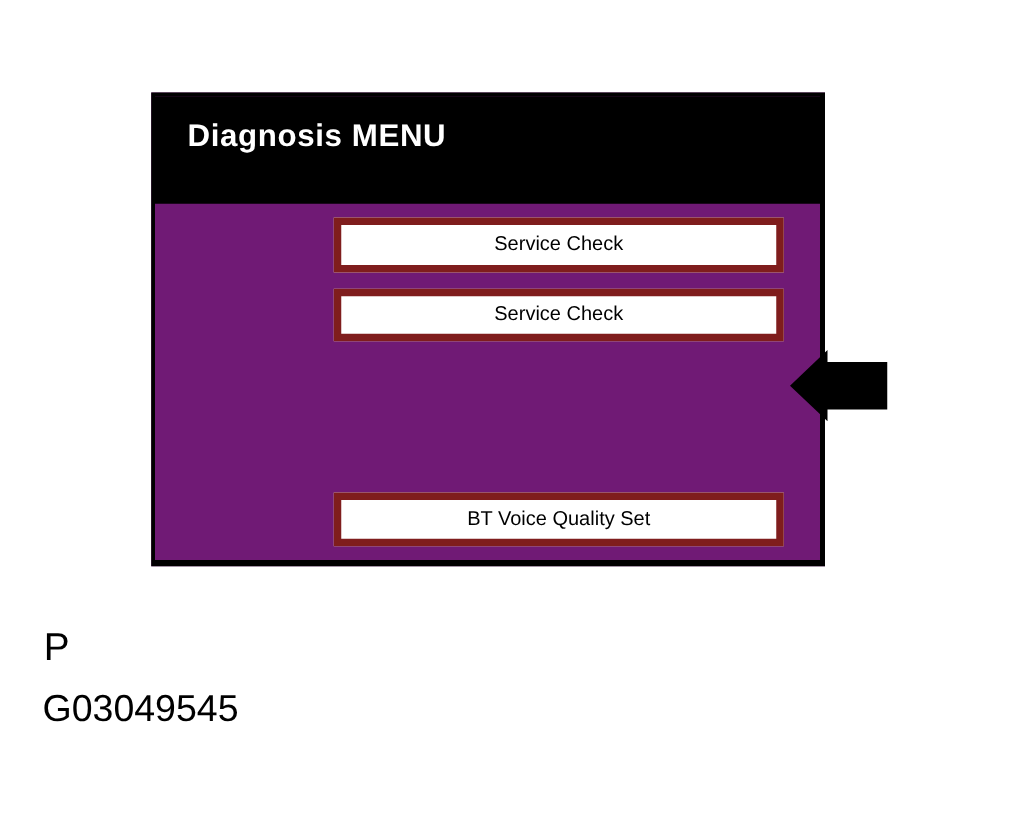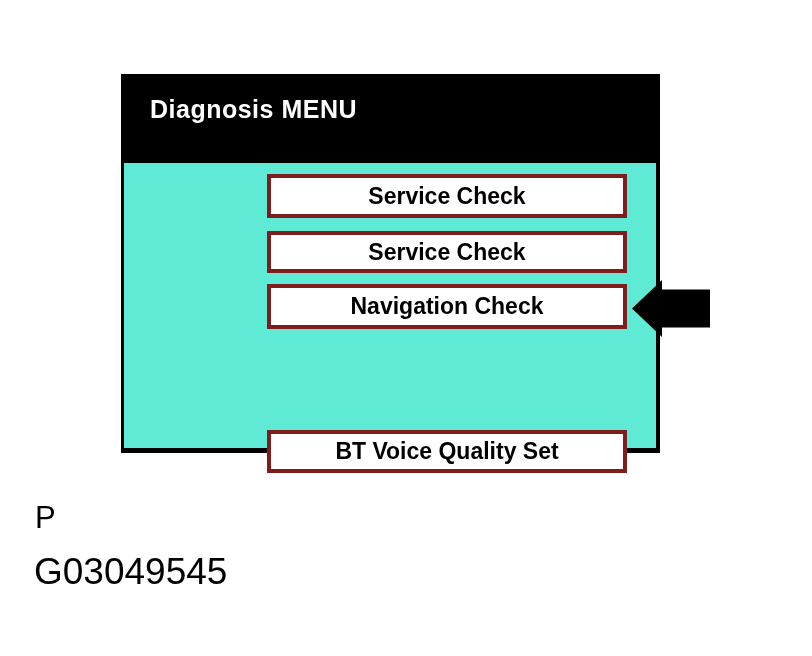--- a/index.html
+++ b/index.html
@@ -10,21 +10,21 @@
     position: relative;
     overflow: hidden;
   }
   .stage { position: absolute; left: 0; top: 0; width: 812px; height: 656px; }
 
   
   .panel {
     position: absolute;
     left: 121px; top: 74px;
     width: 539px; height: 379px;
-    background: #5eead4;
+    background: #701a75;
     border: 3px solid #000000;
     border-right-width: 4px;
     border-bottom-width: 5px;
   }
   .panel-header {
     position: absolute;
     left: 0; top: 0;
     width: 100%; height: 86px;
     background: #000000;
   }
@@ -37,75 +37,74 @@
     letter-spacing: 0.5px;
     white-space: nowrap;
   }
 
   
   .menu-btn {
     position: absolute;
     left: 143px;
     width: 360px;
     background: #ffffff;
-    border: 4px solid #7f1d1d;
+    border: 6px solid #7f1d1d;
     display: flex;
     align-items: center;
     justify-content: center;
-    font-size: 23px;
-    font-weight: bold;
+    font-size: 16px;
+    font-weight: normal;
     color: #000000;
     white-space: nowrap;
     cursor: pointer;
   }
   .menu-btn.b1 { top: 97px;  height: 44px; }
   .menu-btn.b2 { top: 154px; height: 42px; }
   .menu-btn.b3 { top: 207px; height: 45px; border-width: 4px; }
   .menu-btn.b4 { top: 264px; height: 42px; }
-  .menu-btn.b5 { top: 317px; height: 43px; margin-top: 36px; }
+  .menu-btn.b5 { top: 317px; height: 43px; }
 
   
   .pointer-arrow {
     position: absolute;
     left: 632px; top: 280px;
     width: 78px; height: 57px;
   }
 
   
   .caption-letter {
     position: absolute;
     left: 35px; top: 500px;
     font-size: 31px;
     color: #000000;
     white-space: nowrap;
   }
   .figure-id {
     position: absolute;
     left: 34px; top: 551px;
-    font-size: 37px;
+    font-size: 30px;
     color: #000000;
     white-space: nowrap;
   }
 </style>
 </head>
 <body>
 
 <div class="stage">
 
   <div class="panel">
 
     <div class="panel-header">
       <div class="title">Diagnosis MENU</div>
     </div>
 
     <div class="menu-btn b1">Service Check</div>
 
     <div class="menu-btn b2">Service Check</div>
 
-    <div class="menu-btn b3">Navigation Check</div>
 
 
     <div class="menu-btn b5">BT Voice Quality Set</div>
 
   </div>
 
   <svg class="pointer-arrow" viewBox="0 0 78 57" xmlns="http://www.w3.org/2000/svg">
     <polygon points="0,28.5 30,0 30,9.5 78,9.5 78,47.5 30,47.5 30,57" fill="#000000"></polygon>
   </svg>
 

